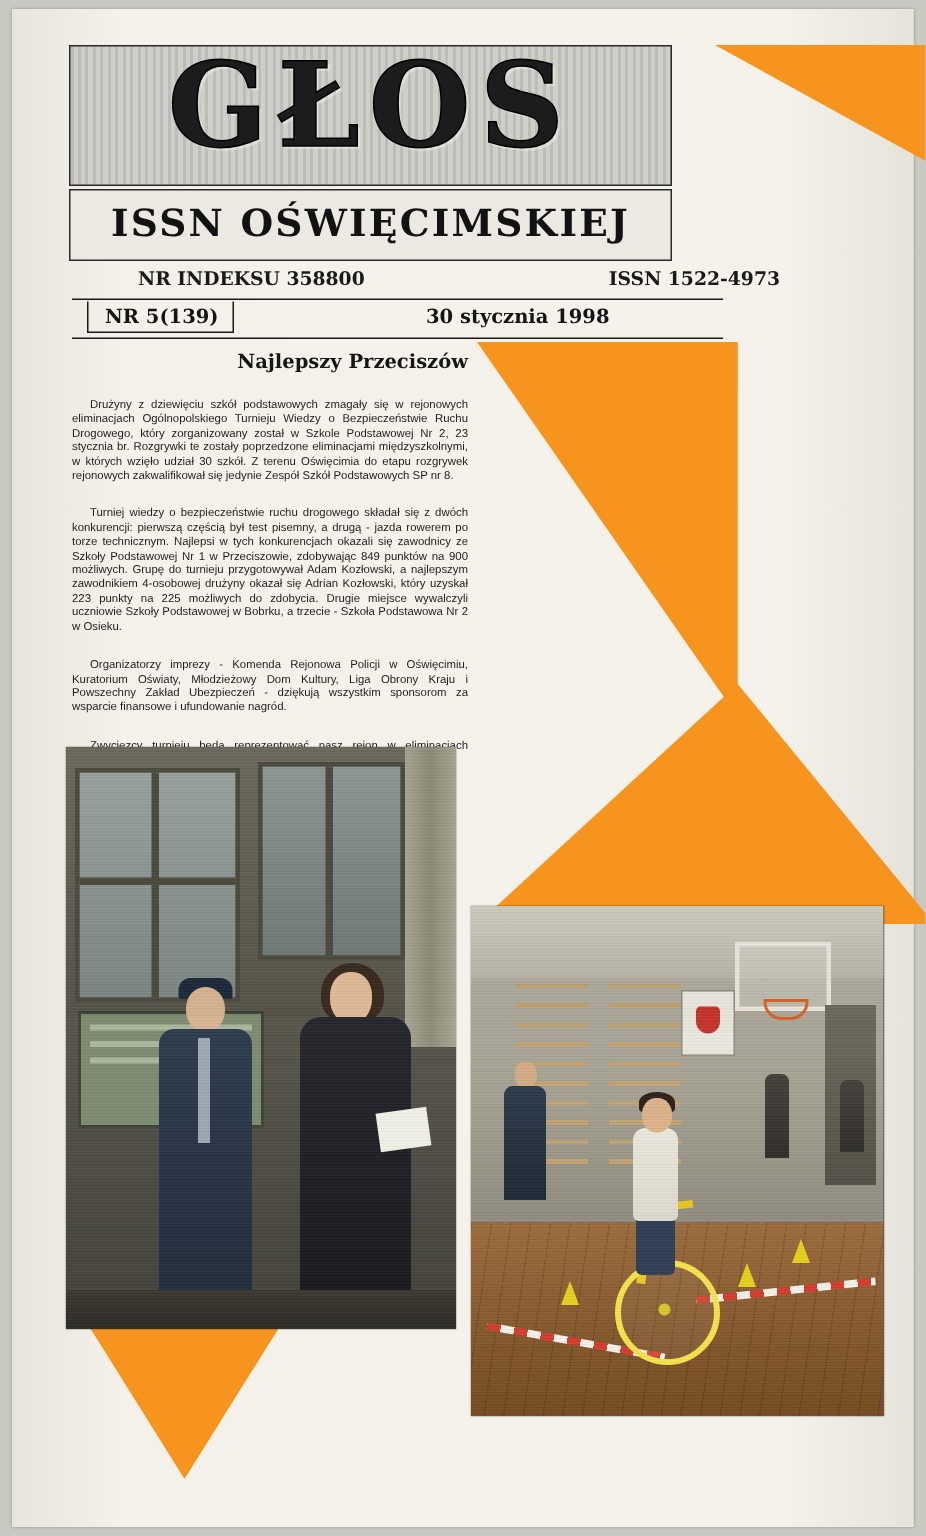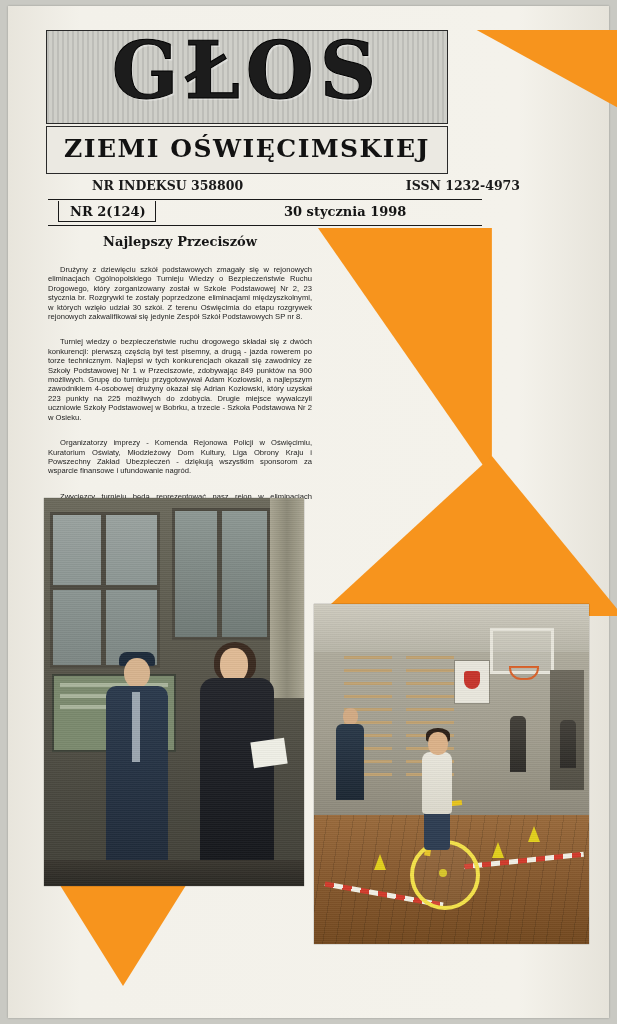--- a/index.html
+++ b/index.html
@@ -152,21 +152,21 @@
     position: absolute;
     left: 40px;
     top: 228px;
     width: 264px;
   }
   .article h2 {
     margin: 0 0 5px 0;
     font-family: "DejaVu Serif", serif;
     font-size: 13px;
     font-weight: bold;
-    text-align: center;
+    text-align: right;
     color: #161616;
   }
   .article p {
     margin: 16px 0 4px 0;
     font-family: "Liberation Sans", sans-serif;
     font-size: 7.6px;
     line-height: 9.4px;
     text-align: justify;
     text-indent: 12px;
     color: #1d1d1d;
@@ -429,33 +429,33 @@
 
 <div class="page">
   <div class="paper">
     <div class="paper-inner"></div>
 
     <div class="masthead">
       <div class="masthead-box">
         <div class="glos">GŁOS</div>
       </div>
       <div class="subbox">
-        <div class="subtitle">ZIEMI OŚWIĘCIMSKIEJ</div>
+        <div class="subtitle">ISSN OŚWIĘCIMSKIEJ</div>
       </div>
     </div>
 
     <div class="indexline">
       <span class="left">NR INDEKSU 358800</span>
-      <span class="right">ISSN 1232-4973</span>
+      <span class="right">ISSN 1522-4973</span>
     </div>
     <div class="rulebar"></div>
 
     <div class="issueline">
       <div class="issue-no-box"></div>
-      <span class="issue-no">NR 2(124)</span>
+      <span class="issue-no">NR 5(139)</span>
       <span class="issue-date">30 stycznia 1998</span>
     </div>
     <div class="rulebar2"></div>
 
     <div class="article">
       <h2>Najlepszy Przeciszów</h2>
       <p>Drużyny z dziewięciu szkół podstawowych zmagały się w rejonowych eliminacjach Ogólnopolskiego Turnieju Wiedzy o Bezpieczeństwie Ruchu Drogowego, który zorganizowany został w Szkole Podstawowej Nr 2, 23 stycznia br. Rozgrywki te zostały poprzedzone eliminacjami międzyszkolnymi, w których wzięło udział 30 szkół. Z terenu Oświęcimia do etapu rozgrywek rejonowych zakwalifikował się jedynie Zespół Szkół Podstawowych SP nr 8.</p>
       <p>Turniej wiedzy o bezpieczeństwie ruchu drogowego składał się z dwóch konkurencji: pierwszą częścią był test pisemny, a drugą - jazda rowerem po torze technicznym. Najlepsi w tych konkurencjach okazali się zawodnicy ze Szkoły Podstawowej Nr 1 w Przeciszowie, zdobywając 849 punktów na 900 możliwych. Grupę do turnieju przygotowywał Adam Kozłowski, a najlepszym zawodnikiem 4-osobowej drużyny okazał się Adrian Kozłowski, który uzyskał 223 punkty na 225 możliwych do zdobycia. Drugie miejsce wywalczyli uczniowie Szkoły Podstawowej w Bobrku, a trzecie - Szkoła Podstawowa Nr 2 w Osieku.</p>
       <p>Organizatorzy imprezy - Komenda Rejonowa Policji w Oświęcimiu, Kuratorium Oświaty, Młodzieżowy Dom Kultury, Liga Obrony Kraju i Powszechny Zakład Ubezpieczeń - dziękują wszystkim sponsorom za wsparcie finansowe i ufundowanie nagród.</p>
       <p>Zwycięzcy turnieju będą reprezentować nasz rejon w eliminacjach wojewódzkich, które zaplanowano na kwiecień br.</p>

